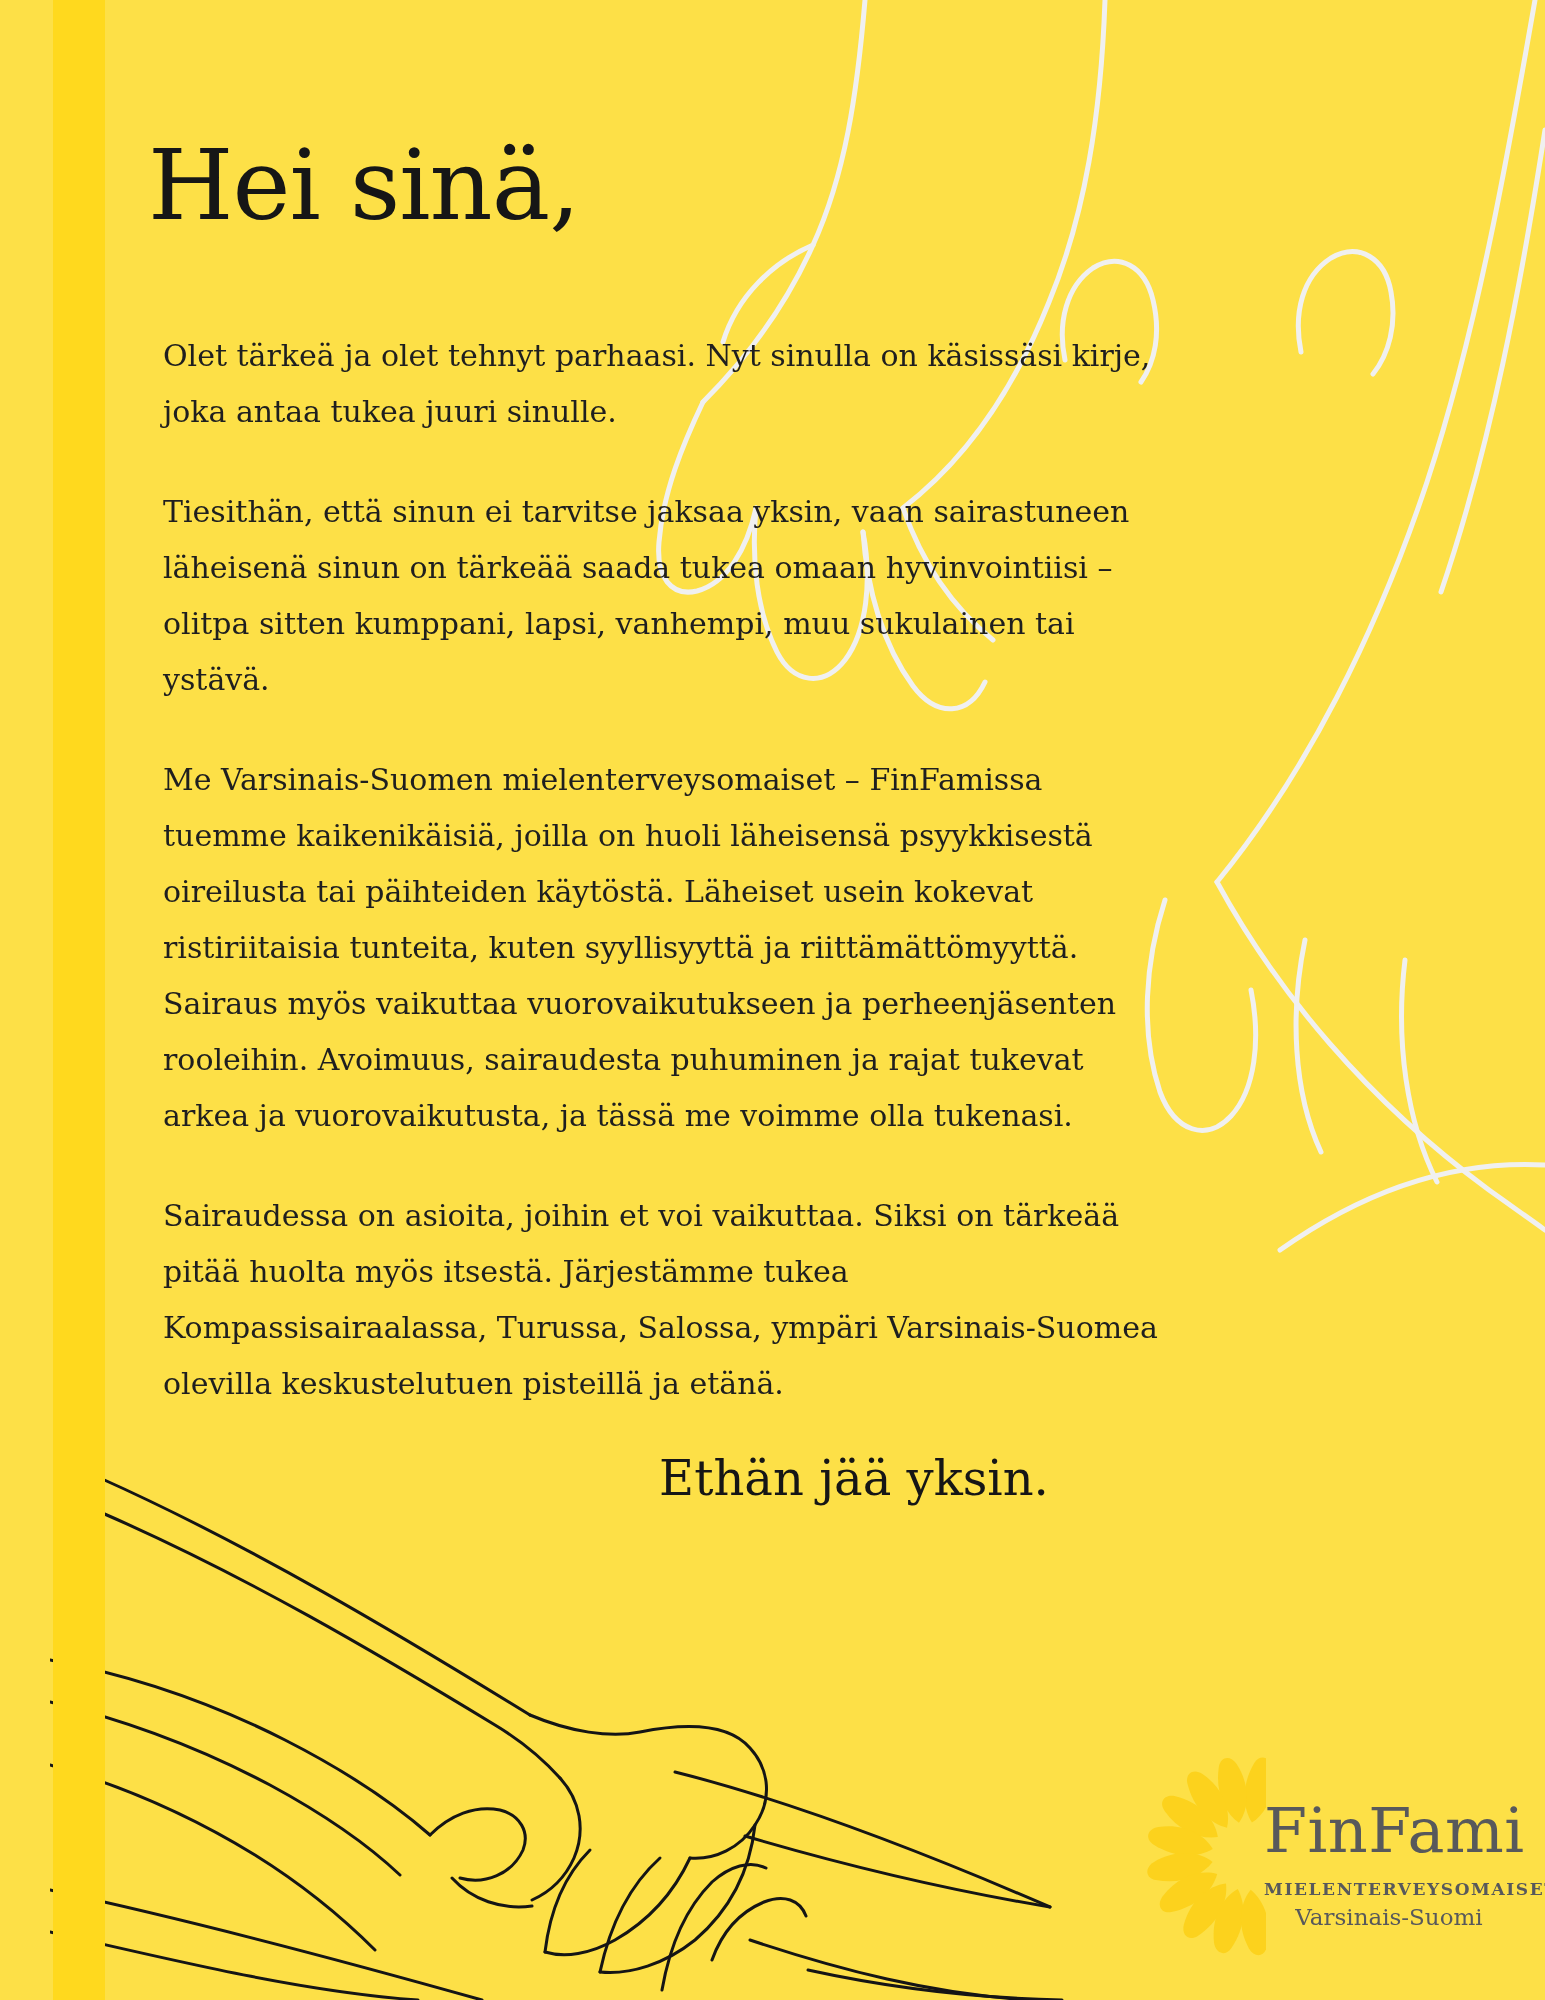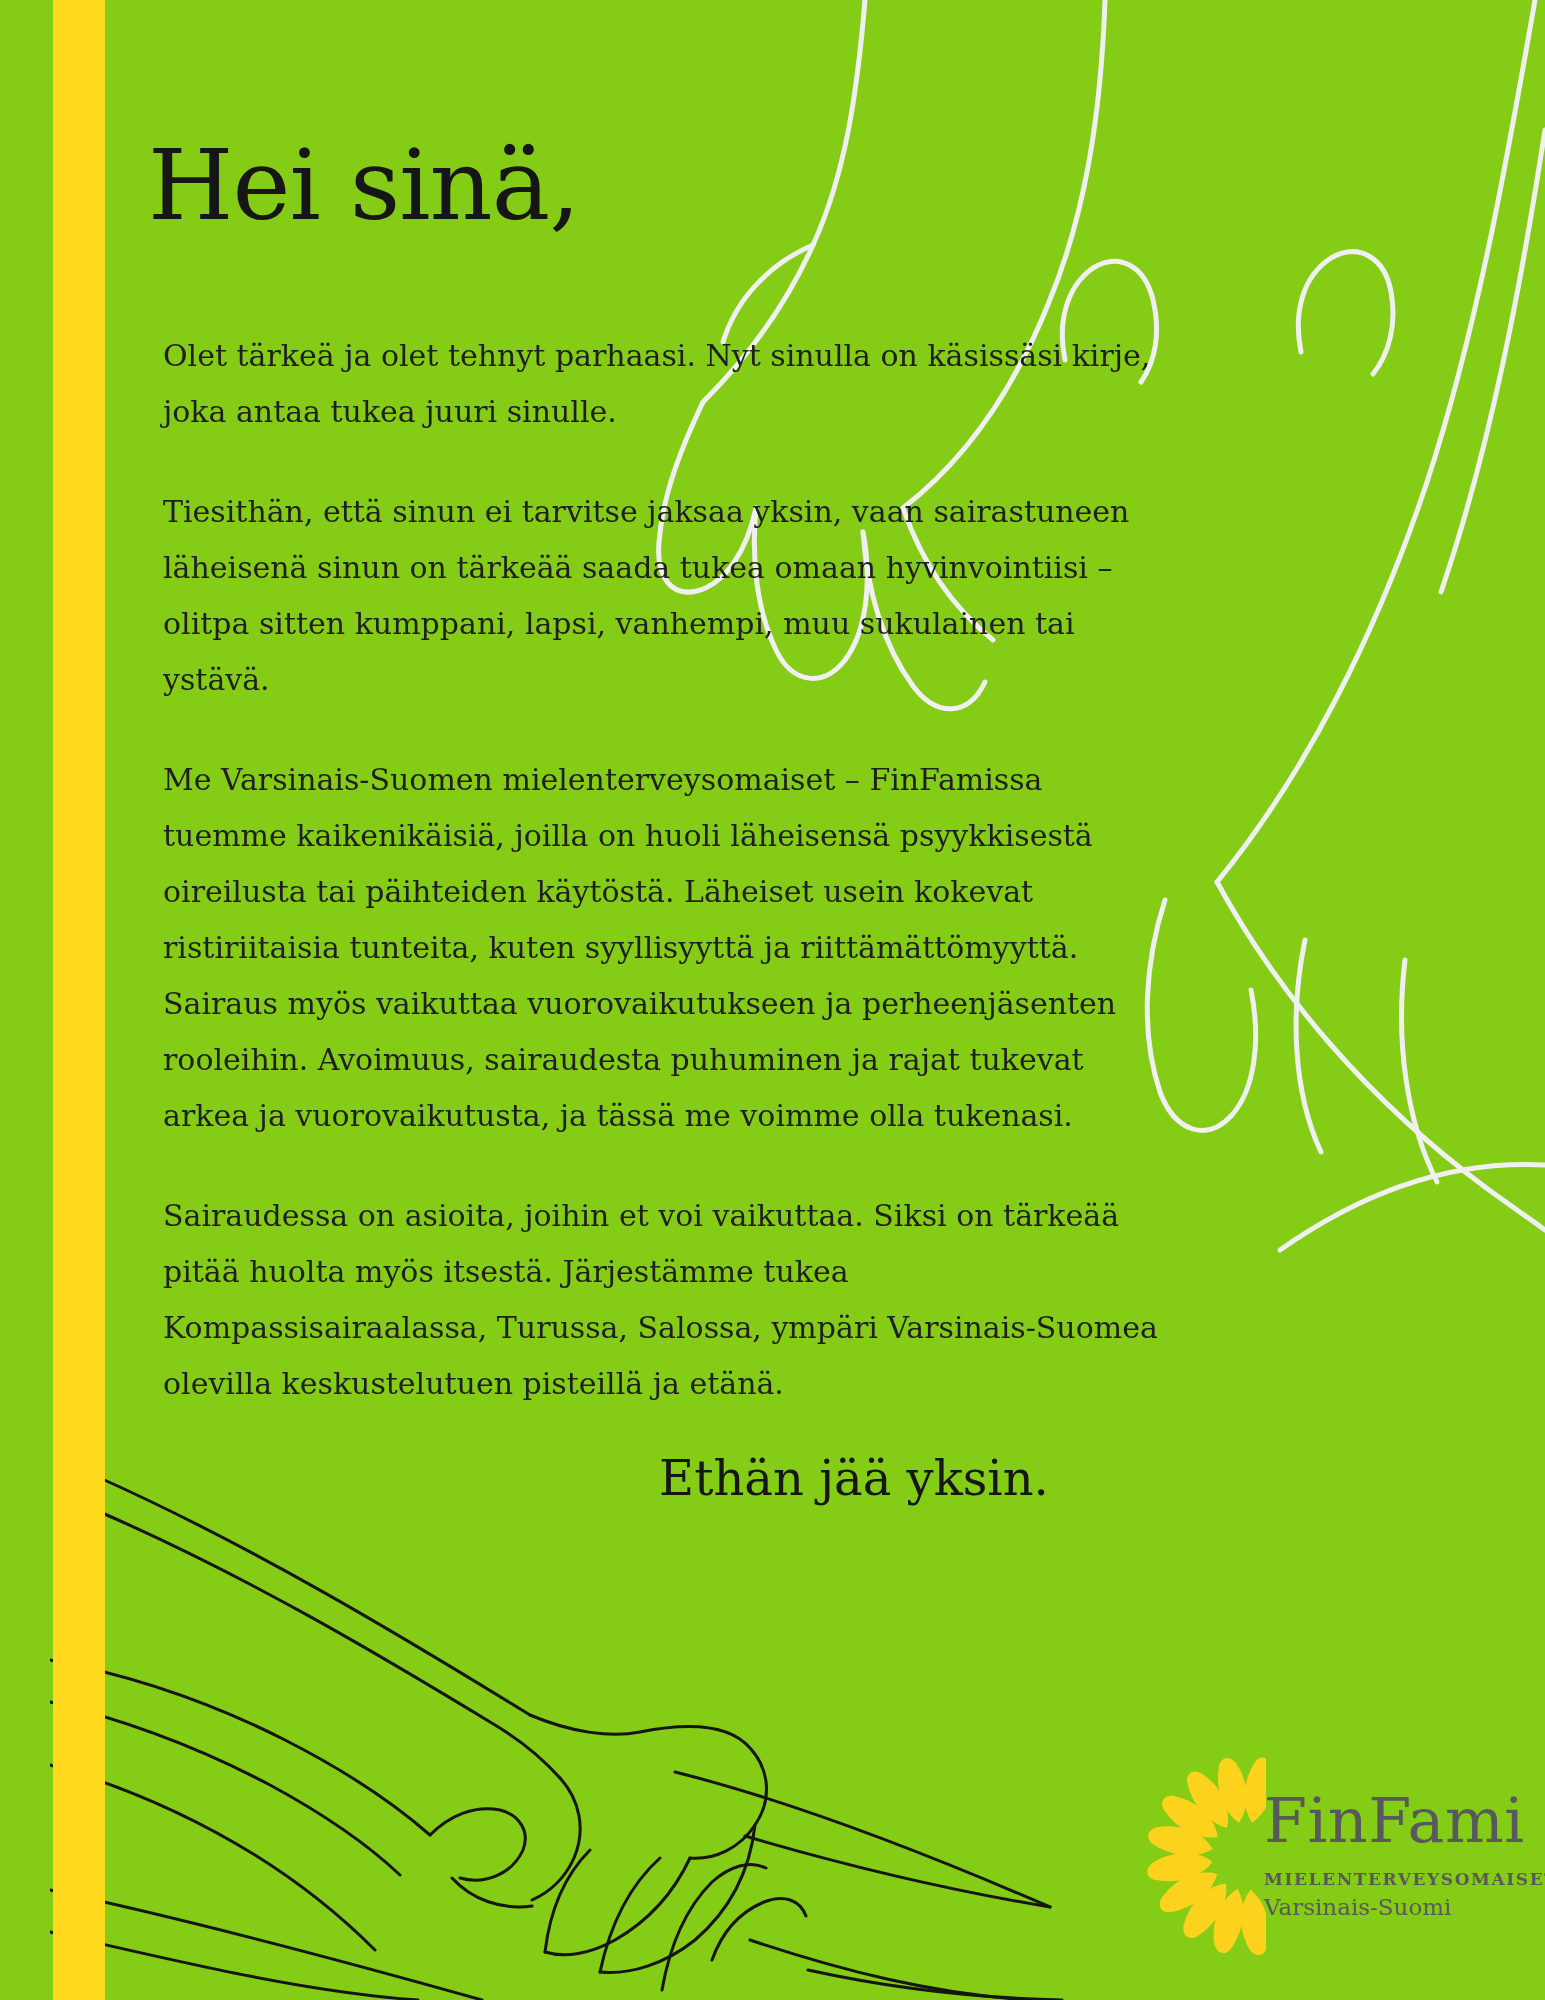--- a/index.html
+++ b/index.html
@@ -10,21 +10,21 @@
     --heading-text:#161616;
     --watermark-line:#F0F0F0;
     --drawing-line:#151515;
   }
   *{box-sizing:border-box;margin:0;padding:0;}
   html,body{background:#ffffff;}
   .page{
     position:relative;
     width:1545px;height:2000px;
     margin:0 auto;
-    background:#84cc16;
+    background:#fde047;
     overflow:hidden;
     font-family:"DejaVu Serif","Liberation Serif",serif;
     color:var(--body-text,#1F1F1F);
   }
   .stripe{
     position:absolute;left:53px;top:0;width:52px;height:2000px;
     background:var(--accent-yellow,#FFD91E);
     z-index:3;
   }
   .watermark{
@@ -62,21 +62,21 @@
     position:absolute;left:50px;top:1470px;width:1100px;height:530px;
     z-index:2;pointer-events:none;
   }
   .hands path{fill:none;stroke:var(--drawing-line,#151515);stroke-width:3;stroke-linecap:round;}
   .logo{
     position:absolute;left:1126px;top:1744px;width:390px;height:240px;
     z-index:2;
   }
   .petals{position:absolute;left:0;top:0;width:140px;height:220px;}
   .petals path{fill:var(--logo-yellow,#FCD21D);}
-  .logo-text{position:absolute;left:138px;top:46px;width:250px;}
+  .logo-text{position:absolute;left:138px;top:56px;width:250px;text-align:center;}
   .wordmark{
     font-size:62px;line-height:1;
     color:var(--logo-gray,#58595B);
     letter-spacing:0.5px;
   }
   .logo-subtitle{
     margin-top:17px;
     font-size:17px;font-weight:700;
     letter-spacing:1.6px;
     color:var(--logo-gray,#58595B);

